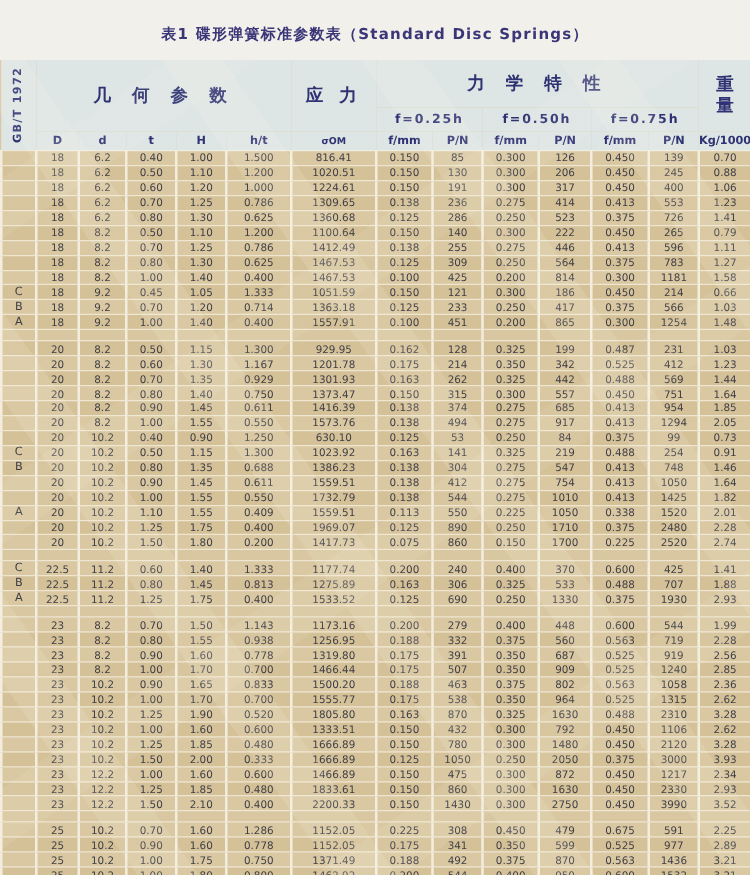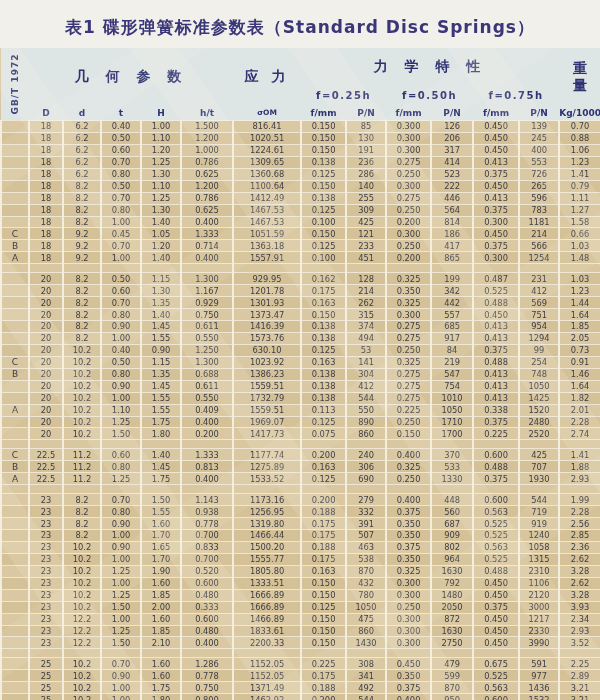--- a/index.html
+++ b/index.html
@@ -8,21 +8,21 @@
     background:#f2f0ea;
     font-family:"DejaVu Sans","Liberation Sans",sans-serif;
     -webkit-font-smoothing:antialiased;
   }
   .page{position:relative;width:600px;height:700px;}
   .title-bar{
     height:48px;display:flex;align-items:center;justify-content:center;
     padding-top:7px;box-sizing:border-box;
   }
   .title-bar h1{
-    margin:0;font-size:17px;font-weight:bold;color:#3a3678;letter-spacing:1px;
+    margin:0;font-size:12px;font-weight:bold;color:#3a3678;letter-spacing:1px;
   }
   table.spring{
     border-collapse:collapse;table-layout:fixed;width:600px;
     background:#d8c7a0;
   }
   col.c-ser{width:28px}col.c-D{width:34px}col.c-d{width:38px}
   col.c-t{width:40px}col.c-H{width:40px}col.c-ht{width:52px}
   col.c-sig{width:68px}col.c-f1{width:45px}col.c-p1{width:40px}
   col.c-f2{width:45px}col.c-p2{width:42px}col.c-f3{width:46px}
   col.c-p3{width:40px}col.c-kg{width:42px}

